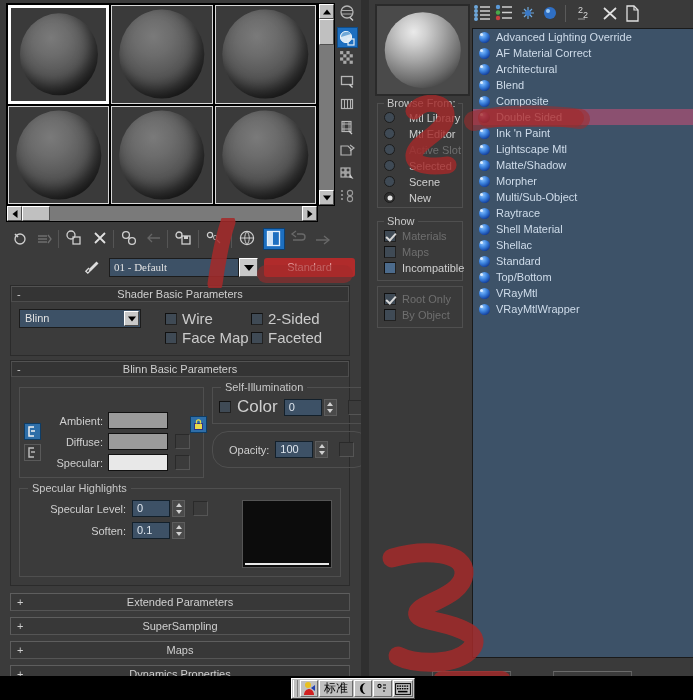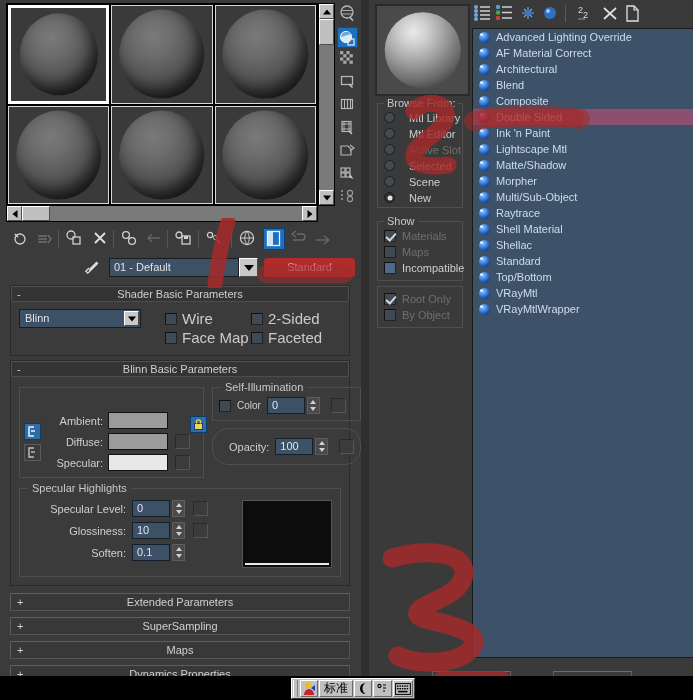--- a/index.html
+++ b/index.html
@@ -218,20 +218,21 @@
     position: absolute;
     left: 103px; top: 2px;
     width: 130px; height: 19px;
     background: #3d5166;
     border: 1px solid #1c1c1c;
     box-sizing: border-box;
     color: #e2e2e2;
     font-size: 11px;
     line-height: 17px;
     padding-left: 4px;
+    font-family: Liberation Serif, serif;
   }
   #matname-arrow {
     position: absolute;
     left: 233px; top: 2px;
     width: 19px; height: 19px;
     background: #c8c8c8;
     border: 1px solid #fff;
     border-right-color: #4a4a4a;
     border-bottom-color: #4a4a4a;
     box-sizing: border-box;
@@ -995,21 +996,21 @@
                   </svg>
               </div>
             </div>
           </div>
 
           <div style="flex:1;">
             <div class="group" style="padding:9px 6px 6px 6px; margin-bottom:7px;">
               <span class="gtitle">Self-Illumination</span>
               <div style="display:flex; align-items:center; gap:6px;">
                 <span class="cbox"></span>
-                <span style="font-size:10px;color:#cfcfcf;">Color</span>
+                <span style="font-size:17px;color:#cfcfcf;">Color</span>
                 <span class="spin">
                   <span class="val">0</span>
                   <span class="arrows"></span>
                 </span>
                 <span class="mapbtn" style="margin-left:5px"></span>
               </div>
             </div>
             <div class="group" style="padding:9px 6px 9px 6px;border-radius:16px;">
               <div style="display:flex; align-items:center; gap:6px; padding-left:10px;">
                 <span style="font-size:11px;color:#cfcfcf;">Opacity:</span>
@@ -1027,28 +1028,20 @@
           <span class="gtitle">Specular Highlights</span>
           <div style="flex:1;">
             <div class="numrow">
               <span class="lbl">Specular Level:</span>
               <span class="spin">
                 <span class="val">0</span>
                 <span class="arrows"></span>
               </span>
               <span class="mapbtn" style="margin-left:8px"></span>
             </div>
-            <div class="numrow">
-              <span class="lbl">Glossiness:</span>
-              <span class="spin">
-                <span class="val">10</span>
-                <span class="arrows"></span>
-              </span>
-              <span class="mapbtn" style="margin-left:8px"></span>
-            </div>
             <div class="numrow" style="margin-bottom:0">
               <span class="lbl">Soften:</span>
               <span class="spin">
                 <span class="val">0.1</span>
                 <span class="arrows"></span>
               </span>
             </div>
           </div>
           <div id="curvebox"></div>
         </div>

